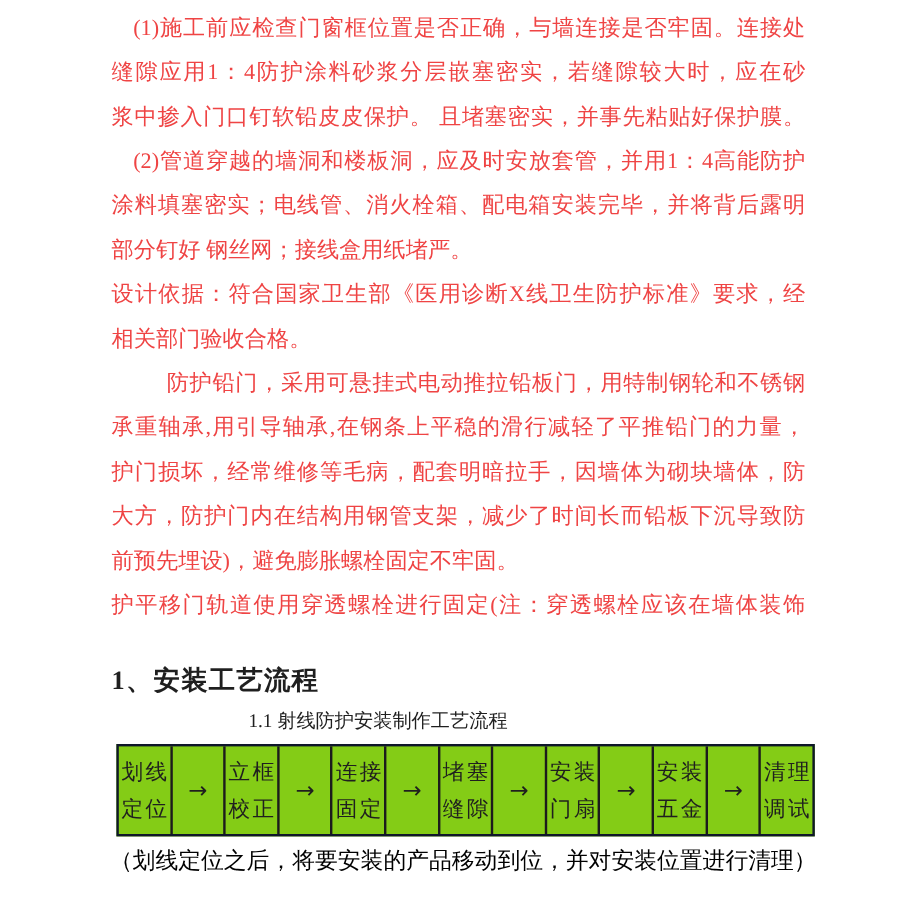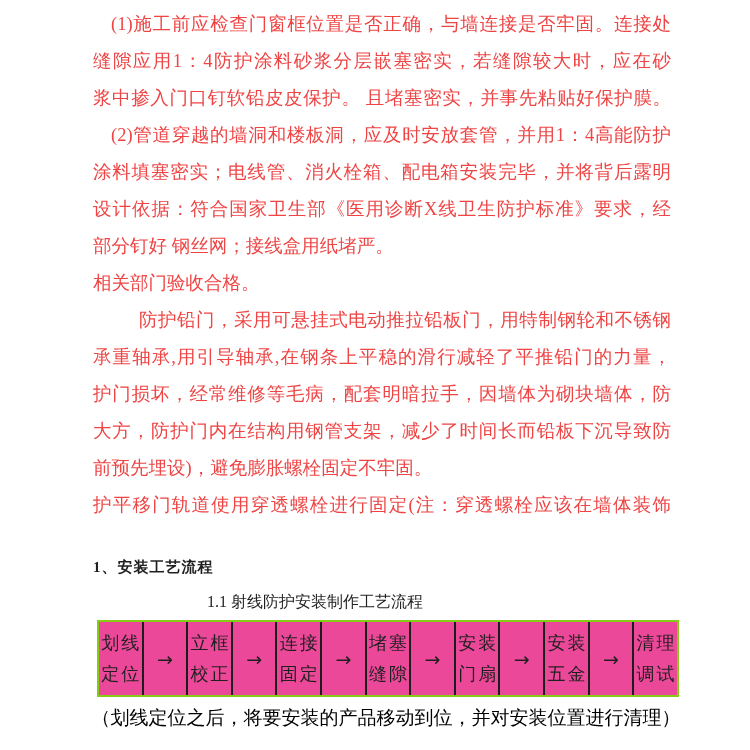--- a/index.html
+++ b/index.html
@@ -34,43 +34,43 @@
     text-align-last: justify;
   }
   .ind1 { padding-left: 18px; }
   .ind2 { padding-left: 46px; }
   .heading {
     position: absolute;
     left: 93px;
     top: 551px;
     height: 32px;
     line-height: 32px;
-    font-size: 15px;
+    font-size: 22px;
     font-weight: bold;
     letter-spacing: 1px;
   }
   .subheading {
     position: absolute;
     left: 183px;
     top: 587px;
     height: 30px;
     line-height: 30px;
     font-size: 16px;
     margin-left: 24px;
   }
   .flow-table {
     position: absolute;
     left: 97px;
     top: 620px;
     width: 582px;
     height: 77px;
     box-sizing: border-box;
-    border: 2px solid #84cc16;
+    border: 2px solid #0f172a;
     display: flex;
-    background: #ec4899;
+    background: #84cc16;
   }
   .cell {
     flex: 1 1 0;
     box-sizing: border-box;
     border-right: 2px solid #1c1c1c;
     display: flex;
     flex-direction: column;
     align-items: center;
     justify-content: center;
   }
@@ -101,22 +101,22 @@
 <body>
 
 <div class="page">
 
   <div class="doc">
     <div class="line ind1 j">(1)施工前应检查门窗框位置是否正确，与墙连接是否牢固。连接处</div>
     <div class="line j">缝隙应用1：4防护涂料砂浆分层嵌塞密实，若缝隙较大时，应在砂</div>
     <div class="line j">浆中掺入门口钉软铅皮皮保护。 且堵塞密实，并事先粘贴好保护膜。</div>
     <div class="line ind1 j">(2)管道穿越的墙洞和楼板洞，应及时安放套管，并用1：4高能防护</div>
     <div class="line j">涂料填塞密实；电线管、消火栓箱、配电箱安装完毕，并将背后露明</div>
+    <div class="line">部分钉好 钢丝网；接线盒用纸堵严。</div>
     <div class="line j">设计依据：符合国家卫生部《医用诊断X线卫生防护标准》要求，经</div>
-    <div class="line">部分钉好 钢丝网；接线盒用纸堵严。</div>
     <div class="line">相关部门验收合格。</div>
     <div class="line ind2 j">防护铅门，采用可悬挂式电动推拉铅板门，用特制钢轮和不锈钢</div>
     <div class="line j">承重轴承,用引导轴承,在钢条上平稳的滑行减轻了平推铅门的力量，</div>
     <div class="line j">护门损坏，经常维修等毛病，配套明暗拉手，因墙体为砌块墙体，防</div>
     <div class="line j">大方，防护门内在结构用钢管支架，减少了时间长而铅板下沉导致防</div>
     <div class="line">前预先埋设)，避免膨胀螺栓固定不牢固。</div>
     <div class="line j">护平移门轨道使用穿透螺栓进行固定(注：穿透螺栓应该在墙体装饰</div>
   </div>
 
   <div class="heading">1、安装工艺流程</div>

